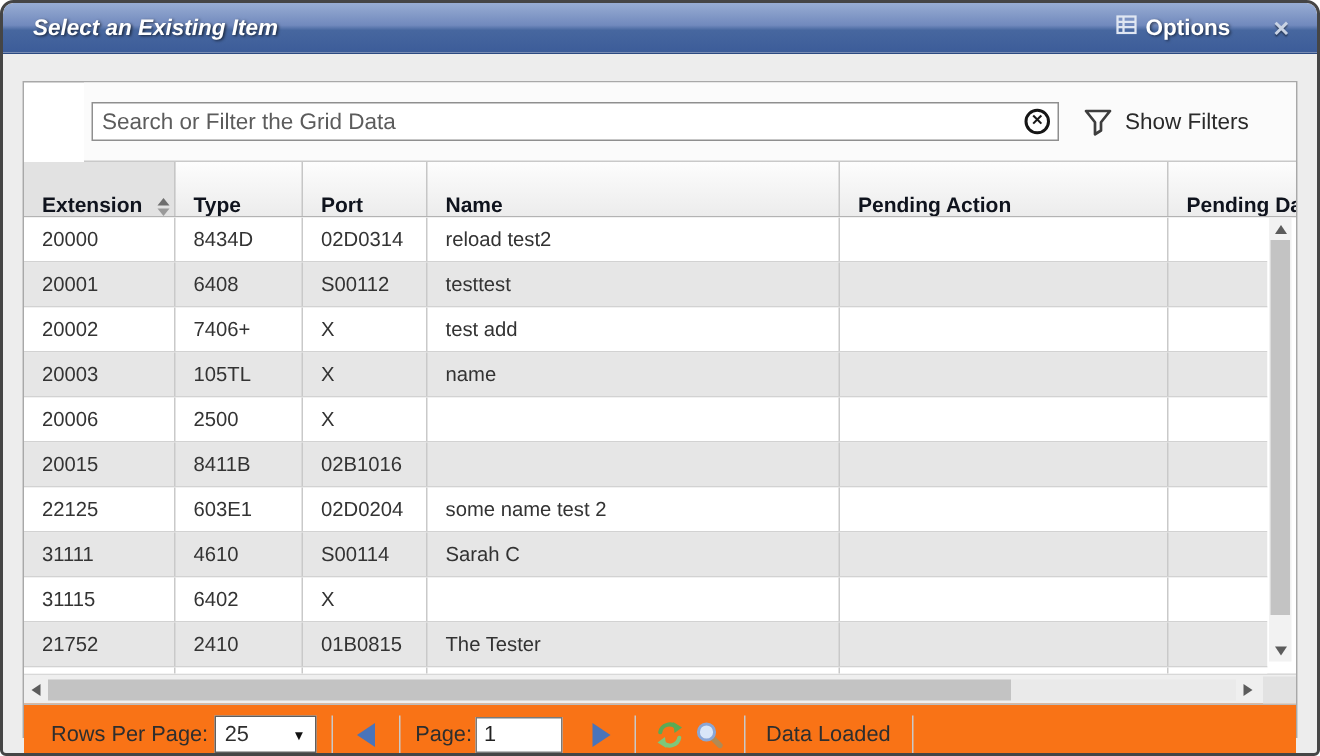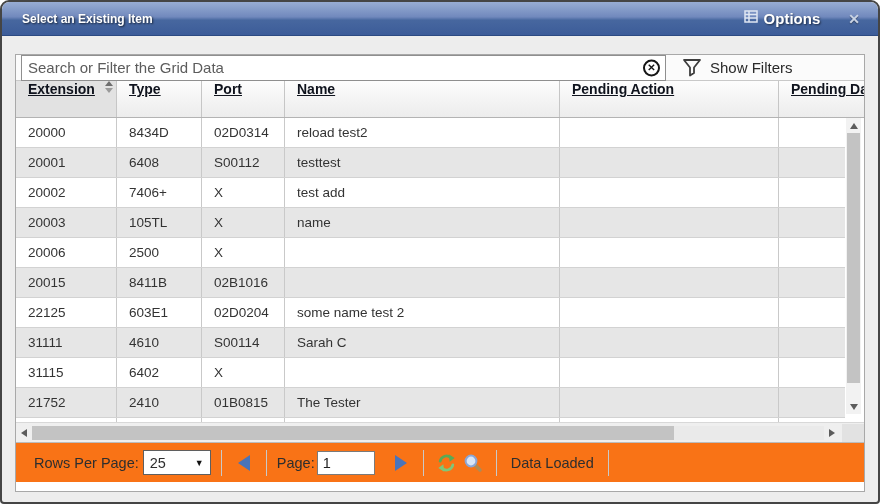--- a/index.html
+++ b/index.html
@@ -1,40 +1,40 @@
 <!DOCTYPE html>
 <html><head>
 <meta charset="utf-8">
 <style>
   * { margin:0; padding:0; box-sizing:border-box; }
   html,body { width:880px; height:504px; background:#fff; font-family:"Liberation Sans", sans-serif; }
   .dialog{ width:880px; height:504px; border:2px solid #454545; border-radius:9px 9px 4px 4px; background:#ededed; overflow:hidden; }
 
   
   .titlebar{ height:34px; background:linear-gradient(to bottom,#98add3 0%,#7189bd 45%,#47679f 55%,#3c5c99 100%); border-bottom:1px solid #2c4a82; border-radius:7px 7px 0 0; display:flex; align-items:center; padding:0 14px 0 20px; }
-  .title{ font-size:12px; font-weight:bold; color:#fff; text-shadow:1px 1px 2px rgba(0,0,0,.65); }
+  .title{ font-size:15px; font-weight:bold; font-style:italic; color:#fff; text-shadow:1px 1px 2px rgba(0,0,0,.65); }
   .tb-right{ margin-left:auto; display:flex; align-items:center; }
   .options-btn{ display:flex; gap:6px; cursor:pointer;margin-left:44px; }
   .options-btn span.lbl{ font-size:15px; font-weight:bold; color:#fff; text-shadow:1px 1px 2px rgba(0,0,0,.55); }
   .closex{ margin-left:28px; margin-right:4px; font-size:14px; font-weight:bold; color:#c9d3e4; text-shadow:0 1px 1px rgba(0,0,0,.4); cursor:pointer; }
 
   
   .panel{ margin:18px 13px 0 13px; height:438px; border:1px solid #a8a8a8; background:#fff; }
 
   
-  .searchrow{ height:26px; border-bottom:1px solid #c9c9c9; background:#fbfbfb; display:flex; align-items:center; padding:0 0 0 5px; }
+  .searchrow{ height:53px; border-bottom:1px solid #c9c9c9; background:#fbfbfb; display:flex; align-items:center; padding:0 0 0 5px;margin-left:40px; }
   .searchbox{ position:relative; width:645px; }
   .searchinput{ width:100%; height:26px; border:1px solid #8f8f8f; font-family:"Liberation Sans",sans-serif; font-size:15px; color:#222; padding:2px 28px 2px 6px; outline:none; }
   .searchinput::placeholder{ color:#5c5c5c; opacity:1; }
   .clearbtn{ position:absolute; right:6px; top:50%; transform:translateY(-50%); width:17px; height:17px; border:2px solid #161616; border-radius:50%; background:#fff; color:#161616; font-size:10px; font-weight:bold; display:flex; align-items:center; justify-content:center; cursor:pointer; line-height:1; }
   .showfilters{ margin-left:16px; display:flex; align-items:center; gap:8px; font-size:15px; color:#2a2a2a; cursor:pointer; }
 
   
   .gheader{ height:37px; display:flex; background:linear-gradient(to bottom,#fdfdfd,#ececec); border-bottom:1px solid #b3b3b3; }
-  .hcell{ display:flex; align-items:flex-start; padding-left:12px; font-size:14px; font-weight:bold; color:#0f131d; border-right:1px solid #c6c6c6; overflow:hidden; white-space:nowrap;text-decoration:underline; }
+  .hcell{ display:flex; align-items:flex-end; padding-left:12px; font-size:14px; font-weight:bold; color:#0f131d; border-right:1px solid #c6c6c6; overflow:hidden; white-space:nowrap; }
   .hcell.sorted{ background:#e2e2e2; }
   .sorticon{ margin-left:10px; display:flex; flex-direction:column; gap:2px; }
   .sorticon i{ display:block; width:0; height:0; border-left:4px solid transparent; border-right:4px solid transparent; }
   .sorticon .up{ border-bottom:5px solid #6e6e6e; }
   .sorticon .dn{ border-top:5px solid #9a9a9a; }
   .c0{width:101px;} .c1{width:85px;} .c2{width:83px;} .c3{width:275px;} .c4{width:219px;} .c5{flex:1; border-right:none;}
 
   
   .gbodywrap{ height:304px; display:flex; background:#fff; overflow:hidden; }
   .gbody{ width:829px; overflow:hidden; }

